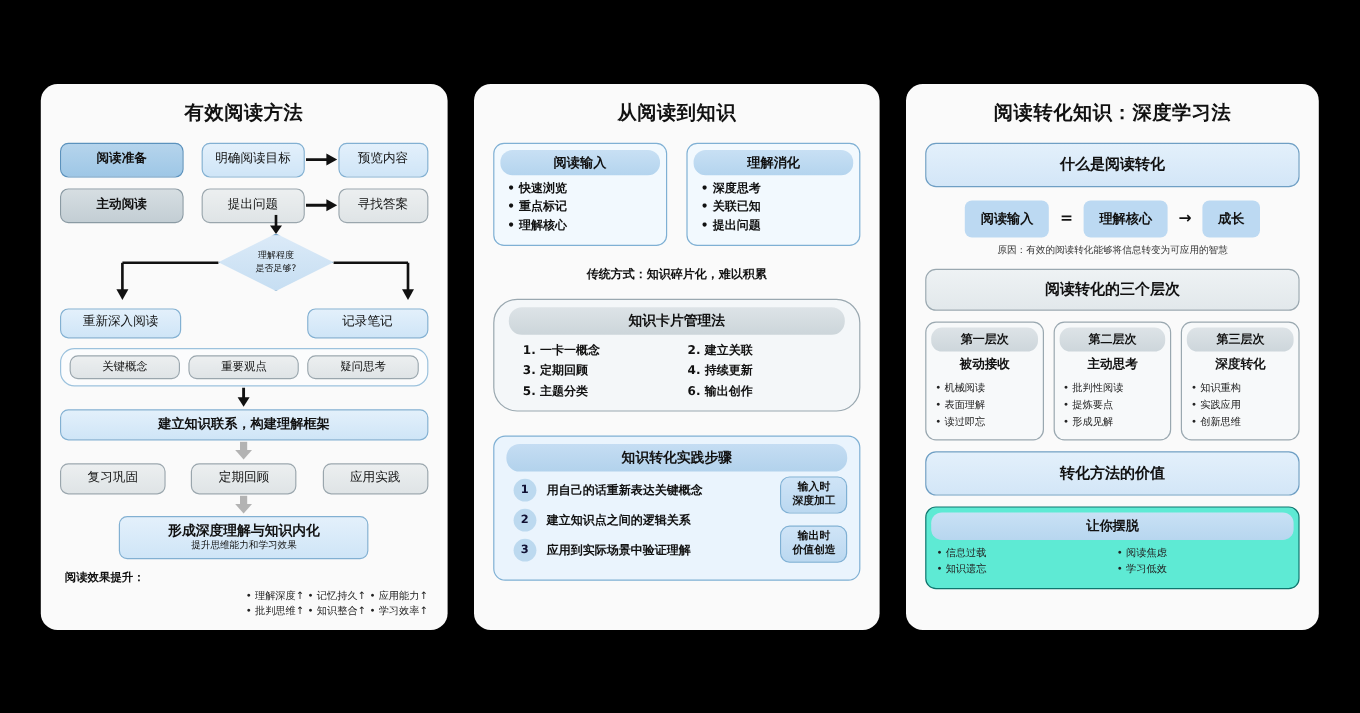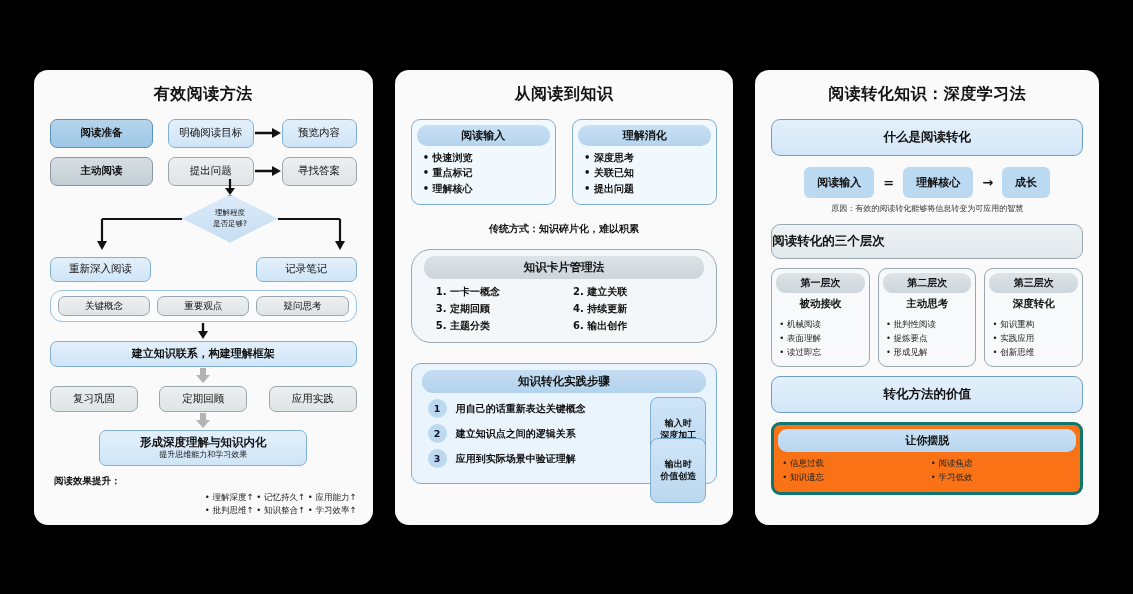--- a/index.html
+++ b/index.html
@@ -189,21 +189,21 @@
   .step-num {
     width: 19px; height: 19px; border-radius: 50%;
     background: #bcd9ef;
     display: flex; align-items: center; justify-content: center;
     font-size: 9.5px; font-weight: bold; color: #113;
     flex: 0 0 19px;
   }
   .step-txt { font-size: 10px; font-weight: bold; color: #111; }
   .side-tag {
     position: absolute; right: 10px;
-    width: 56px; padding: 20px 0;
+    width: 56px; padding: 3px 0;
     border-radius: 8px;
     border: 1px solid #7fb0d4;
     background: linear-gradient(180deg,#cfe4f7 0%, #bbd8f0 100%);
     text-align: center; font-size: 9px; font-weight: bold;
     line-height: 1.3; color: #111;
   }
   .side-tag.t1 { top: 33px; }
   .side-tag.t2 { top: 74px; }
 
   
@@ -211,22 +211,22 @@
     border: 1px solid #6f9fc4;
     border-radius: 9px;
     background: linear-gradient(180deg,#e3f0fb 0%, #d3e6f7 100%);
     text-align: center; font-size: 12.5px; font-weight: bold;
     padding: 9px 0; color: #111;
   }
   .bar-gray {
     border: 1px solid #9aa8b0;
     border-radius: 9px;
     background: linear-gradient(180deg,#eef2f4 0%, #e2e8eb 100%);
-    font-size: 12.5px; font-weight: bold;
-    padding: 8px 0; color: #111; font-family: Liberation Serif, serif;
+    text-align: center; font-size: 12.5px; font-weight: bold;
+    padding: 8px 17px; color: #111; font-family: Liberation Serif, serif;
   }
   .eq-row {
     display: flex; align-items: center; justify-content: center;
     gap: 9px; margin: 11px 0 5px 0;
   }
   .eq-chip {
     background: #bcd9f2;
     border-radius: 6px;
     padding: 8px 13px;
     font-size: 11px; font-weight: bold; color: #111;
@@ -245,23 +245,23 @@
     border-radius: 9px;
     background: linear-gradient(180deg,#dde3e7 0%, #cdd6db 100%);
     text-align: center; font-size: 10px; font-weight: bold;
     padding: 3px 0; color: #111;
   }
   .lvl-sub { text-align: center; font-size: 10.5px; font-weight: bold; margin: 4px 0 6px 0; color: #111; }
   .lvl-li { font-size: 8.5px; color: #222; line-height: 1.65; padding-left: 3px; }
   .val-row { display: flex; gap: 9px; margin-top: 9px; }
   .val-card {
     flex: 1;
-    border: 3px solid #0f766e;
-    border-radius: 9px;
-    background: #f97316;
+    border: 1px solid #0f766e;
+    border-radius: 9px;
+    background: #5eead4;
     padding: 4px 4px 7px 4px;
   }
   .val-hd {
     border-radius: 9px;
     background: linear-gradient(180deg,#c9e1f5 0%, #b7d6ef 100%);
     text-align: center; font-size: 11px; font-weight: bold;
     padding: 4px 0; color: #111;
   }
   .val-grid {
     display: grid; grid-template-columns: 1fr 1fr;

